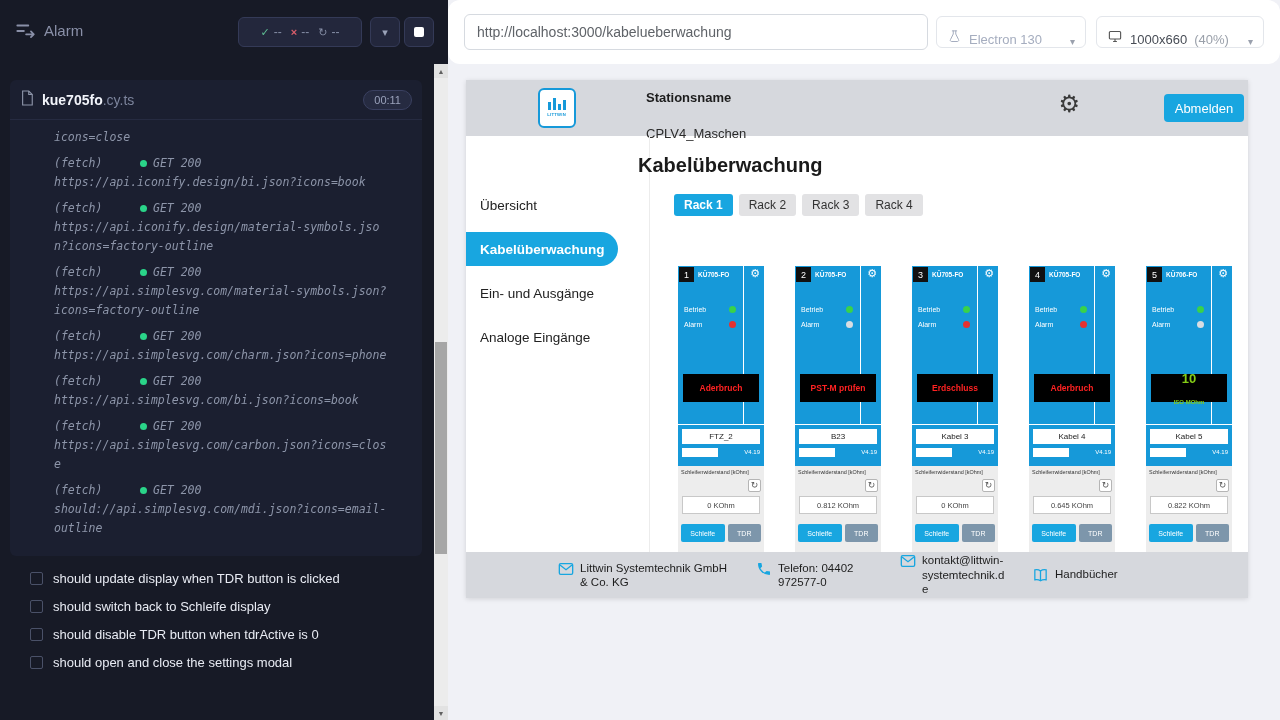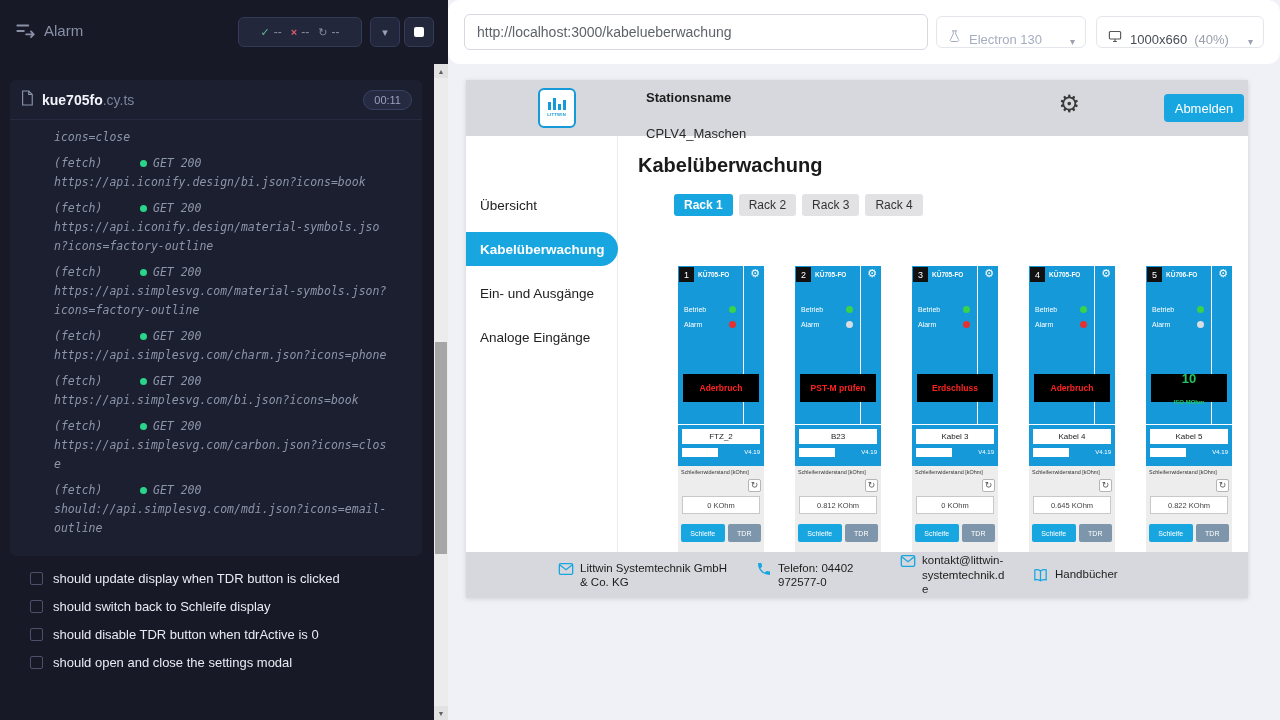--- a/index.html
+++ b/index.html
@@ -61,21 +61,21 @@
   .app-header{position:absolute;top:0;left:0;right:0;height:56px;background:#d6d8dd;}
   .logo{position:absolute;left:72px;top:8px;width:38px;height:40px;background:#fff;border:2px solid #1699d9;border-radius:6px;box-sizing:border-box;display:flex;flex-direction:column;align-items:center;justify-content:center;gap:1px;}
   .logo-text{font-size:7px;transform:scale(.6);transform-origin:center;color:#1699d9;font-weight:bold;letter-spacing:.4px;}
   .station{position:absolute;left:180px;top:10px;}
   .station-label{font-size:13px;font-weight:bold;color:#1c1c1c;}
   .station-name{font-size:13px;color:#2a2a2a;margin-top:21px;}
   .header-gear{position:absolute;right:168px;top:12px;font-size:24px;color:#3a3a3a;cursor:pointer;line-height:1;}
   .logout-btn{position:absolute;right:4px;top:14px;width:80px;height:28px;background:#18a6e0;color:#fff;font-size:13px;border:none;border-radius:4px;font-family:inherit;cursor:pointer;}
 
   .app-body{position:absolute;top:56px;left:0;right:0;bottom:46px;overflow:hidden;}
-  .sidebar{position:absolute;left:0;top:0;width:152px;height:100%;border-right:1px solid #ececec;box-sizing:border-box;}
+  .sidebar{position:absolute;left:0;top:0;width:184px;height:100%;border-right:1px solid #ececec;box-sizing:border-box;}
   .side-item{position:absolute;left:0;width:152px;height:32px;display:flex;align-items:center;padding-left:14px;font-size:13.5px;color:#222;box-sizing:border-box;cursor:pointer;}
   .side-item.active{background:#18a6e0;color:#fff;font-weight:bold;border-radius:0 17px 17px 0;height:34px;}
   .si-0{top:53px;} .si-1{top:96px;} .si-2{top:141px;} .si-3{top:185px;}
 
   .main{position:absolute;left:152px;top:0;right:0;height:100%;}
   .page-title{position:absolute;left:20px;top:18px;font-size:20px;color:#1a1a1a;font-weight:600;}
   .tabs{position:absolute;left:20px;top:58px;display:flex;gap:6px;padding-left:36px;}
   .tab{padding:4px 10px;border-radius:3px;font-size:12px;background:#e2e2e4;color:#333;cursor:pointer;}
   .tab.active{background:#18a6e0;color:#fff;font-weight:bold;}
 
@@ -87,21 +87,21 @@
   .model{color:#fff;font-size:6.5px;font-weight:bold;margin-left:3px;white-space:nowrap;}
   .card-gear{position:absolute;top:2px;right:4px;color:#fff;font-size:11px;line-height:1;cursor:pointer;z-index:2;}
   .led-row{display:flex;align-items:center;justify-content:space-between;color:#fff;font-size:7px;margin-left:6px;width:52px;}
   .led-row.first{margin-top:23px;}
   .led-row + .led-row{margin-top:8px;}
   .led{width:7px;height:7px;border-radius:50%;flex:none;}
   .led.green{background:#39d24a;}
   .led.red{background:#e53131;}
   .led.off{background:#d8dde2;}
   .status{position:absolute;left:5px;right:5px;top:108px;height:28px;background:#000;color:#ff2222;font-weight:bold;font-size:8.5px;display:flex;align-items:center;justify-content:center;text-align:center;z-index:2;}
-  .card.iso .status{color:#22c55e;flex-direction:column;font-size:13px;line-height:1;gap:13px;}
+  .card.iso .status{color:#84cc16;flex-direction:column;font-size:13px;line-height:1;gap:13px;}
   .status-sub{font-size:6px;font-weight:bold;margin-top:1px;}
   .hline{position:absolute;left:0;right:0;top:158px;height:1px;background:#fff;}
   .name-box{position:absolute;left:4px;right:4px;top:163px;height:15px;background:#fff;font-size:8px;color:#222;display:flex;align-items:center;justify-content:center;z-index:2;}
   .ver-row{position:absolute;left:4px;right:4px;top:182px;height:10px;z-index:2;}
   .ver-box{position:absolute;left:0;top:0;width:36px;height:9px;background:#fff;}
   .ver{position:absolute;right:0;top:1px;color:#fff;font-size:6px;}
   .meas{position:absolute;left:0;right:0;top:200px;bottom:0;background:#ededed;z-index:2;}
   .meas-label{position:absolute;left:3px;top:3px;font-size:8px;transform:scale(.68);transform-origin:0 0;width:118px;white-space:nowrap;color:#333;}
   .refresh{position:absolute;top:13px;right:3px;width:13px;height:13px;border:1px solid #b5b5b5;background:#fff;color:#555;font-size:9px;display:flex;align-items:center;justify-content:center;border-radius:2px;box-sizing:border-box;cursor:pointer;line-height:1;}
   .value-box{position:absolute;top:30px;left:4px;right:4px;height:18px;background:#fff;border:1px solid #c8c8c8;box-sizing:border-box;font-size:7.5px;color:#444;display:flex;align-items:center;justify-content:center;}

